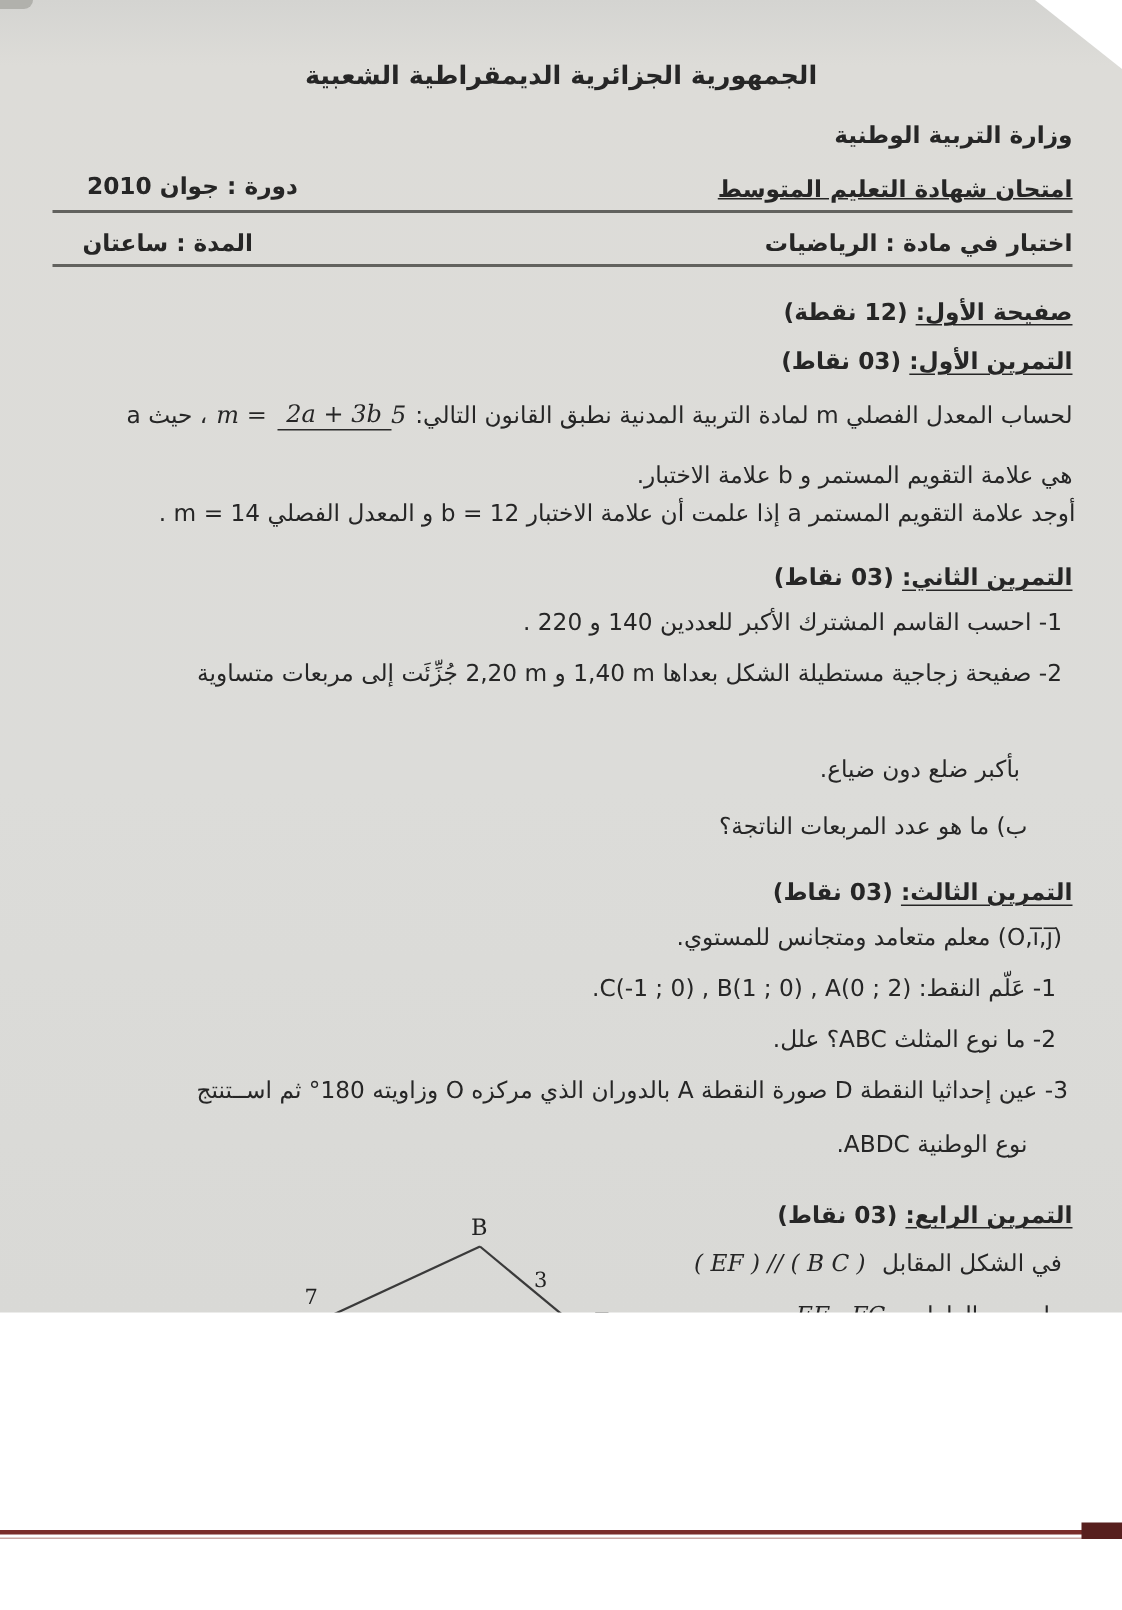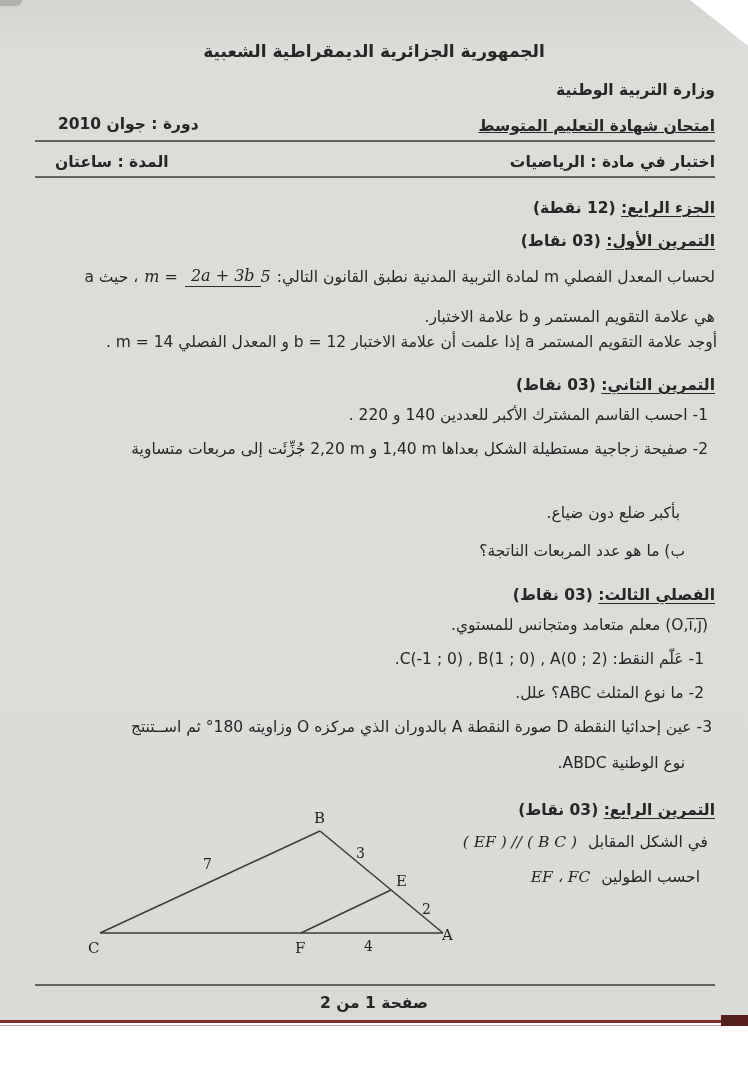--- a/index.html
+++ b/index.html
@@ -1,21 +1,21 @@
 <!DOCTYPE html>
 <html lang="ar"><head>
 <meta charset="utf-8">
 <style>
   html,body{margin:0;padding:0;}
   body{
     width:748px;height:1073px;position:relative;background:#ffffff;
     font-family:"DejaVu Sans", sans-serif;color:#262626;overflow:hidden;
   }
   .page{
-    position:absolute;top:0;left:0;width:748px;height:1022px;
+    position:absolute;top:0;left:0;width:748px;height:875px;
     background:linear-gradient(180deg,#d4d4d1 0%,#dddcd8 5%,#dcdcd9 60%,#d9d9d6 100%);
     overflow:hidden;
   }
   .corner-wedge{
     position:absolute;top:0;right:0;width:0;height:0;
     border-top:46px solid #ffffff;border-left:58px solid transparent;
   }
   .corner-smudge{
     position:absolute;top:0;left:0;width:22px;height:6px;background:#a7a7a2;
     border-radius:0 0 8px 0;opacity:.8;
@@ -54,21 +54,21 @@
   <div class="ln bold" style="top:113px;left:58px;">دورة : جوان 2010</div>
 
   <div class="rule" style="top:140px;"></div>
 
   <div class="ln bold" style="top:151px;right:33px;">اختبار في مادة : الرياضيات</div>
   <div class="ln bold" style="top:151px;left:55px;">المدة : ساعتان</div>
 
   <div class="rule" style="top:176px;"></div>
 
   <div class="ln heading" style="top:197px;right:33px;">
-    <span class="t">الجزء الرابع:</span>
+    <span class="t">صفيحة الأول:</span>
     <span>(12 نقطة)</span>
   </div>
 
   <div class="ln heading" style="top:230px;right:33px;">
     <span class="t">التمرين الأول:</span>
     <span>(03 نقاط)</span>
   </div>
 
   <div class="ln flexline" style="top:248px;right:33px;height:58px;">
     <span>لحساب المعدل الفصلي ⁦m⁩ لمادة التربية المدنية نطبق القانون التالي:</span>
@@ -88,21 +88,21 @@
   <div class="ln heading" style="top:374px;right:33px;">
     <span class="t">التمرين الثاني:</span>
     <span>(03 نقاط)</span>
   </div>
   <div class="ln" style="top:404px;right:40px;">1- احسب القاسم المشترك الأكبر للعددين 140 و 220 .</div>
   <div class="ln" style="top:438px;right:40px;">2- صفيحة زجاجية مستطيلة الشكل بعداها ⁦1,40 m⁩ و ⁦2,20 m⁩ جُزِّئَت إلى مربعات متساوية</div>
   <div class="ln" style="top:476px;right:68px;margin-top:26px;">بأكبر ضلع دون ضياع.</div>
   <div class="ln" style="top:540px;right:63px;">ب) ما هو عدد المربعات الناتجة؟</div>
 
   <div class="ln heading" style="top:584px;right:33px;">
-    <span class="t">الفصلي الثالث:</span>
+    <span class="t">التمرين الثالث:</span>
     <span>(03 نقاط)</span>
   </div>
   <div class="ln" style="top:614px;right:40px;">⁦(O,i̅,j̅)⁩ معلم متعامد ومتجانس للمستوي.</div>
   <div class="ln" style="top:648px;right:44px;">1- عَلّم النقط: ⁦A(0 ; 2)⁩ , ⁦B(1 ; 0)⁩ , ⁦C(-1 ; 0)⁩.</div>
   <div class="ln" style="top:682px;right:44px;">2- ما نوع المثلث ⁦ABC⁩؟ علل.</div>
   <div class="ln" style="top:716px;right:36px;">3- عين إحداثيا النقطة ⁦D⁩ صورة النقطة ⁦A⁩ بالدوران الذي مركزه ⁦O⁩ وزاويته 180° ثم اســتنتج</div>
   <div class="ln" style="top:752px;right:63px;">نوع الوطنية ⁦ABDC⁩.</div>
 
   <div class="ln heading" style="top:799px;right:33px;">
     <span class="t">التمرين الرابع:</span>

